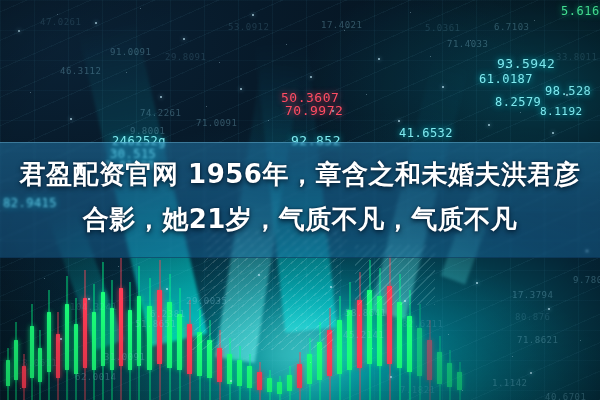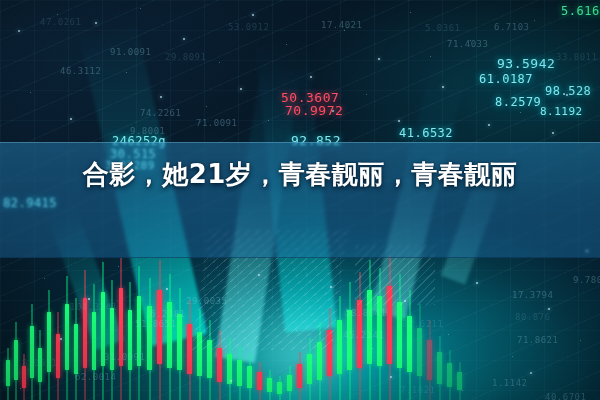--- a/index.html
+++ b/index.html
@@ -440,16 +440,17 @@
       <div class="num gr" style="left: 561px; top: 4px; font-size: 12px;">5.6161</div>
     </div>
 
   <div class="layer" id="vignette"></div>
 
   <div id="band"></div>
   <div id="band-top"></div>
   <div id="band-bot"></div>
 
   <div id="headline">
-    <span class="ln">合影，她21岁，青春靓丽，青春靓丽</span>
+    <span class="ln">君盈配资官网 1956年，章含之和未婚夫洪君彦</span>
+    <span class="ln">合影，她21岁，气质不凡，气质不凡</span>
   </div>
 
 </div>
 
 </body></html>

